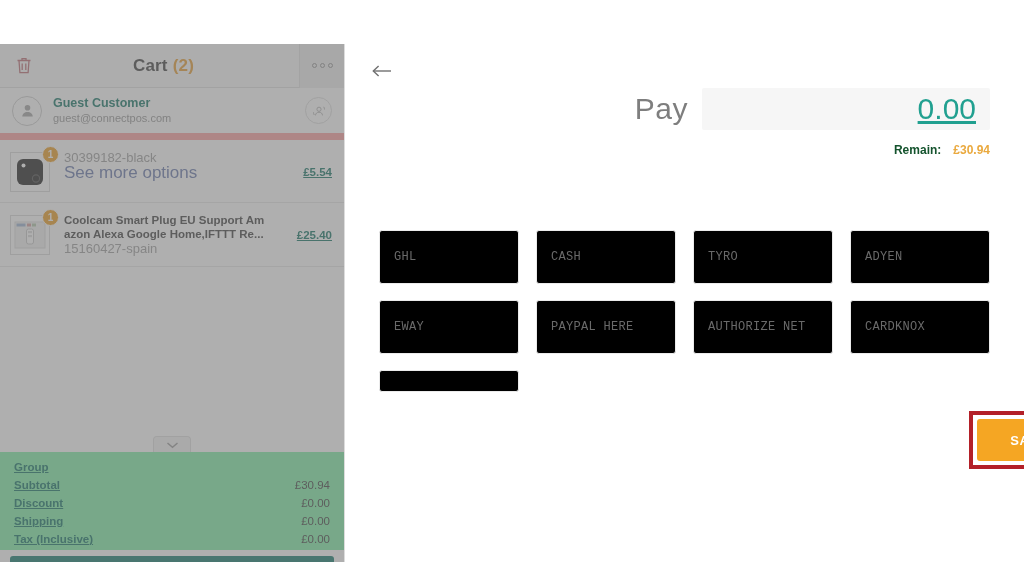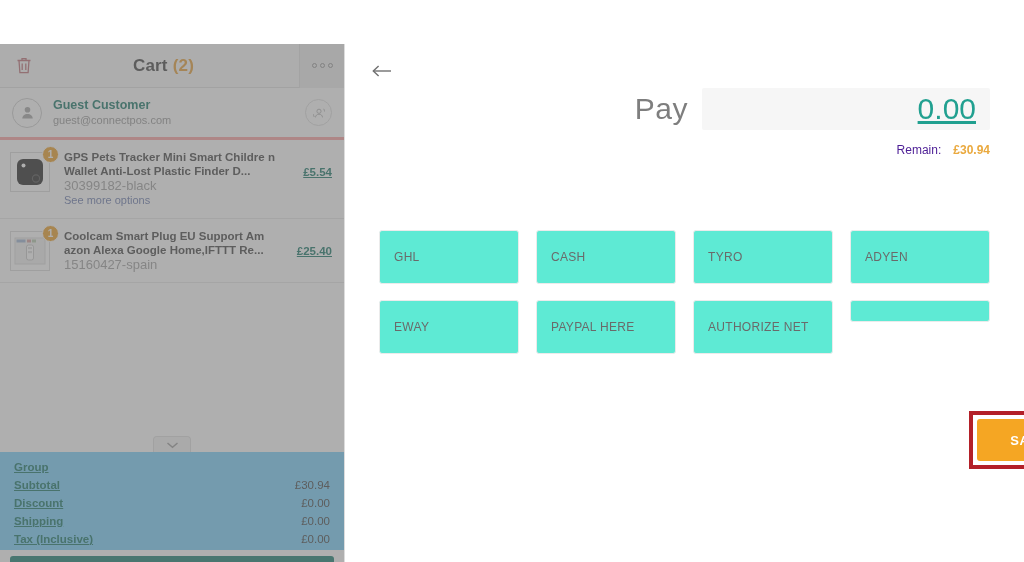--- a/index.html
+++ b/index.html
@@ -47,21 +47,21 @@
   .dots-btn .dot {
     width: 5px; height: 5px; border-radius: 50%;
     border: 1px solid #9a9a9a; display: inline-block; margin: 0 1.5px;
     background: transparent;
   }
 
   .customer-row {
     height: 52px; flex: 0 0 52px;
     display: flex; align-items: center;
     padding: 0 12px;
-    border-bottom: 3px solid #fca5a5;
+    border-bottom: 7px solid #fca5a5;
     background: #fff;
   }
   .avatar {
     width: 30px; height: 30px; border-radius: 50%;
     border: 1px solid #cfcfcf;
     display: flex; align-items: center; justify-content: center;
     flex: 0 0 30px;
   }
   .customer-info { flex: 1; margin-left: 11px; overflow: hidden; }
   .customer-name { font-size: 12.5px; font-weight: bold; color: #1d7a6c; line-height: 15px; }
@@ -90,35 +90,35 @@
     position: absolute; top: -6px; right: -7px;
     width: 17px; height: 17px; border-radius: 50%;
     background: #eda22d; color: #fff;
     font-size: 10px; font-weight: bold;
     display: flex; align-items: center; justify-content: center;
     border: 1.5px solid #fff;
   }
   .item-body { flex: 1; margin-left: 12px; min-width: 0; }
   .item-name { font-size: 11.5px; font-weight: bold; color: #4a4a4a; line-height: 14px; }
   .item-sku { font-size: 13px; color: #a3a3a3; line-height: 15px; }
-  .item-options { font-size: 11px; color: #6f7fb0; line-height: 15px; }
+  .item-options { font-size: 17px; color: #6f7fb0; line-height: 15px; }
   .item-price {
     flex: 0 0 auto; font-size: 11.5px; font-weight: bold;
     color: #1d7a6c; margin-left: 8px; padding-top: 16px; white-space: nowrap; text-decoration: underline;
   }
 
   .collapse-tab {
     position: absolute; bottom: 0; left: 50%; transform: translateX(-50%);
     width: 38px; height: 16px;
     background: #f4f4f4; border: 1px solid #e0e0e0; border-bottom: none;
     border-radius: 4px 4px 0 0;
     display: flex; align-items: center; justify-content: center;
   }
 
-  .totals { flex: 0 0 auto; padding: 6px 14px 2px; background: #7dd3fc; }
+  .totals { flex: 0 0 auto; padding: 6px 14px 2px; background: #86efac; }
   .total-row {
     display: flex; justify-content: space-between; align-items: baseline;
     padding: 3px 0; font-size: 12px;
   }
   .total-label {
     color: #1d7a6c; text-decoration: underline; font-weight: bold; font-size: 11.5px;
   }
   .total-value { color: #4a4a4a; font-size: 11.5px; }
 
   .pay-bar {
@@ -156,36 +156,36 @@
     text-align: right; padding-right: 14px;
     font-size: 30px; color: #21a090;
     font-family: "Liberation Sans", sans-serif;
     text-decoration: underline;
   }
   .remain-row {
     position: absolute; right: 34px; top: 99px;
     display: flex; align-items: baseline; gap: 12px;
     font-size: 12px;
   }
-  .remain-label { color: #4c1d95; font-weight: normal; }
+  .remain-label { color: #14532d; font-weight: bold; }
   .remain-value { color: #eaa93e; font-weight: bold; }
 
   .method-grid {
     position: absolute; left: 34px; top: 186px;
     width: 656px;
     display: grid; grid-template-columns: repeat(4, 140px);
     column-gap: 17px; row-gap: 16px;
   }
   .method-btn {
-    height: 54px; background: #5eead4;
+    height: 54px; background: #000000;
     border: 1px solid #ebebeb; border-radius: 3px;
     display: flex; align-items: center;
     padding-left: 14px;
     font-size: 12px; color: #6a6a6a; letter-spacing: .3px;
-    font-family: Liberation Sans, sans-serif;
+    font-family: Liberation Mono, monospace;
     text-align: left;
   }
   .method-btn.blank { height: 22px; }
 
   .action-row {
     position: absolute; left: 624px; top: 367px;
     display: flex; align-items: center;
   }
   .highlight-box {
     border: 4px solid #b32028;
@@ -254,21 +254,20 @@
           <div class="thumb">
             <svg width="32" height="32" viewBox="0 0 32 32">
               <rect x="3" y="3" width="26" height="26" rx="6" fill="#2b2b2b"></rect>
               <circle cx="9.5" cy="9.5" r="2" fill="#ffffff"></circle>
               <circle cx="22" cy="22.5" r="3.6" fill="none" stroke="#555" stroke-width="1.1"></circle>
             </svg>
           </div>
           <div class="qty-badge">1</div>
         </div>
         <div class="item-body">
-          <div class="item-name">GPS Pets Tracker Mini Smart Childre n Wallet Anti-Lost Plastic Finder D...</div>
           <div class="item-sku">30399182-black</div>
           <div class="item-options">See more options</div>
         </div>
         <div class="item-price">£5.54</div>
       </div>
 
       <div class="cart-item">
         <div class="thumb-wrap">
           <div class="thumb">
             <svg width="34" height="34" viewBox="0 0 34 34">
@@ -348,20 +347,21 @@
     </div>
 
     <div class="method-grid">
       <button class="method-btn">GHL</button>
       <button class="method-btn">CASH</button>
       <button class="method-btn">TYRO</button>
       <button class="method-btn">ADYEN</button>
       <button class="method-btn">EWAY</button>
       <button class="method-btn">PAYPAL HERE</button>
       <button class="method-btn">AUTHORIZE NET</button>
+      <button class="method-btn">CARDKNOX</button>
       <button class="method-btn blank"></button>
     </div>
 
     <div class="action-row">
       <div class="highlight-box">
         <button class="btn-quote">SAVE TO QUOTE</button>
       </div>
 
     </div>
 

